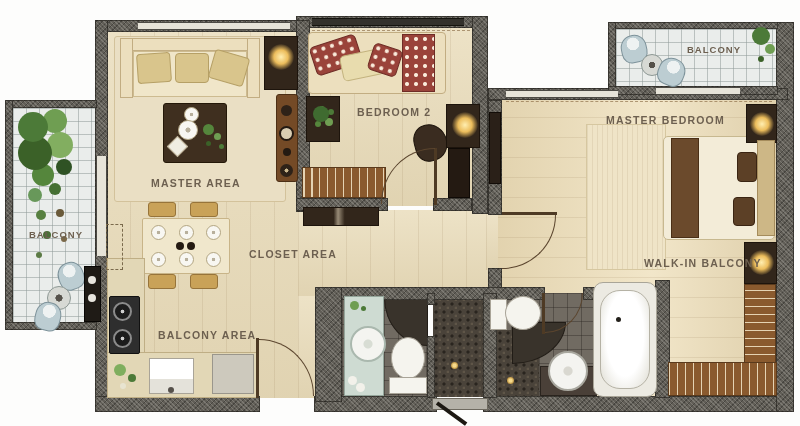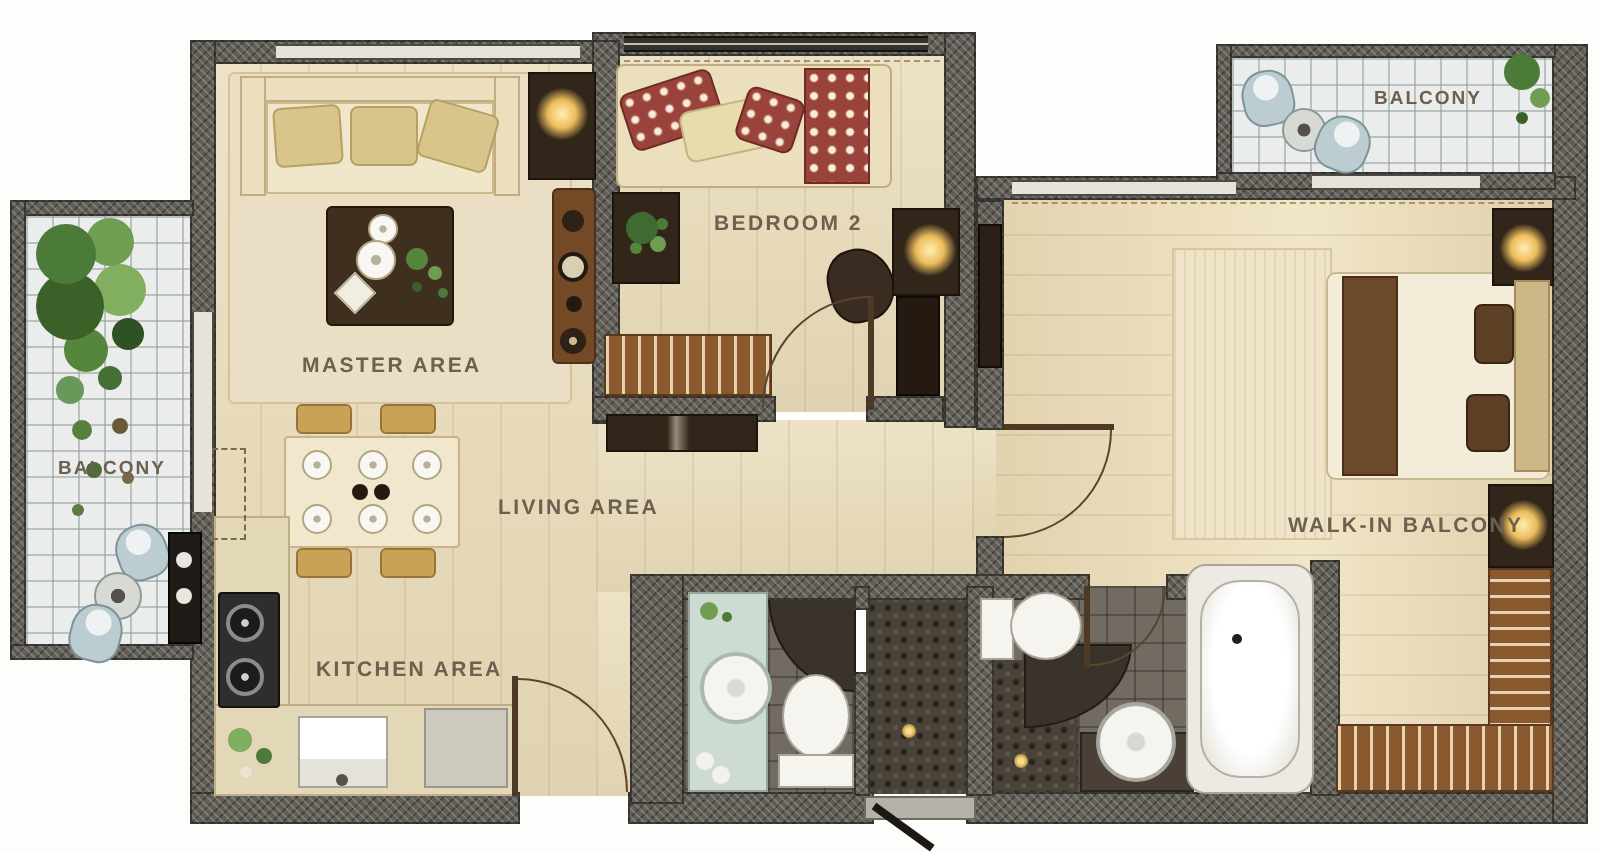--- a/index.html
+++ b/index.html
@@ -237,20 +237,21 @@
   <div class="balchair" style="left:35px;top:302px;width:26px;height:29px;transform:rotate(14deg);"></div>
   <div class="furn" style="left:84px;top:266px;width:17px;height:56px;background:#1f1b16;border:1px solid #090705;z-index:5;"></div>
   <div class="z5 round" style="left:88px;top:276px;width:8px;height:8px;background:#e8e6df;box-shadow:0 18px 0 0 #e8e6df;z-index:6;"></div>
 
   <div class="balchair" style="left:621px;top:35px;width:26px;height:28px;transform:rotate(-12deg);"></div>
   <div class="baltable" style="left:641px;top:54px;width:22px;height:22px;"></div>
   <div class="balchair" style="left:658px;top:58px;width:27px;height:28px;transform:rotate(22deg);"></div>
   <div class="z5 round" style="left:752px;top:27px;width:18px;height:18px;background:#4c7a38;box-shadow:9px 13px 0 -4px #6f9e52, 0px 23px 0 -6px #3b6128;"></div>
 
   <div class="rlabel" style="left:151px;top:177px;">MASTER AREA</div>
-  <div class="rlabel" style="left:249px;top:248px;">LIVING AREA</div>
-  <div class="rlabel" style="left:158px;top:329px;">KITCHEN AREA</div>
+  <div class="rlabel" style="left:249px;top:248px;">CLOSET AREA</div>
+  <div class="rlabel" style="left:158px;top:329px;">BALCONY AREA</div>
   <div class="rlabel" style="left:357px;top:106px;">BEDROOM 2</div>
+  <div class="rlabel" style="left:606px;top:114px;">MASTER BEDROOM</div>
   <div class="rlabel" style="left:644px;top:257px;">WALK-IN BALCONY</div>
   <div class="rlabel sm" style="left:29px;top:229px;">BALCONY</div>
   <div class="rlabel sm" style="left:687px;top:44px;">BALCONY</div>
 
 </div>
 
 </body></html>

